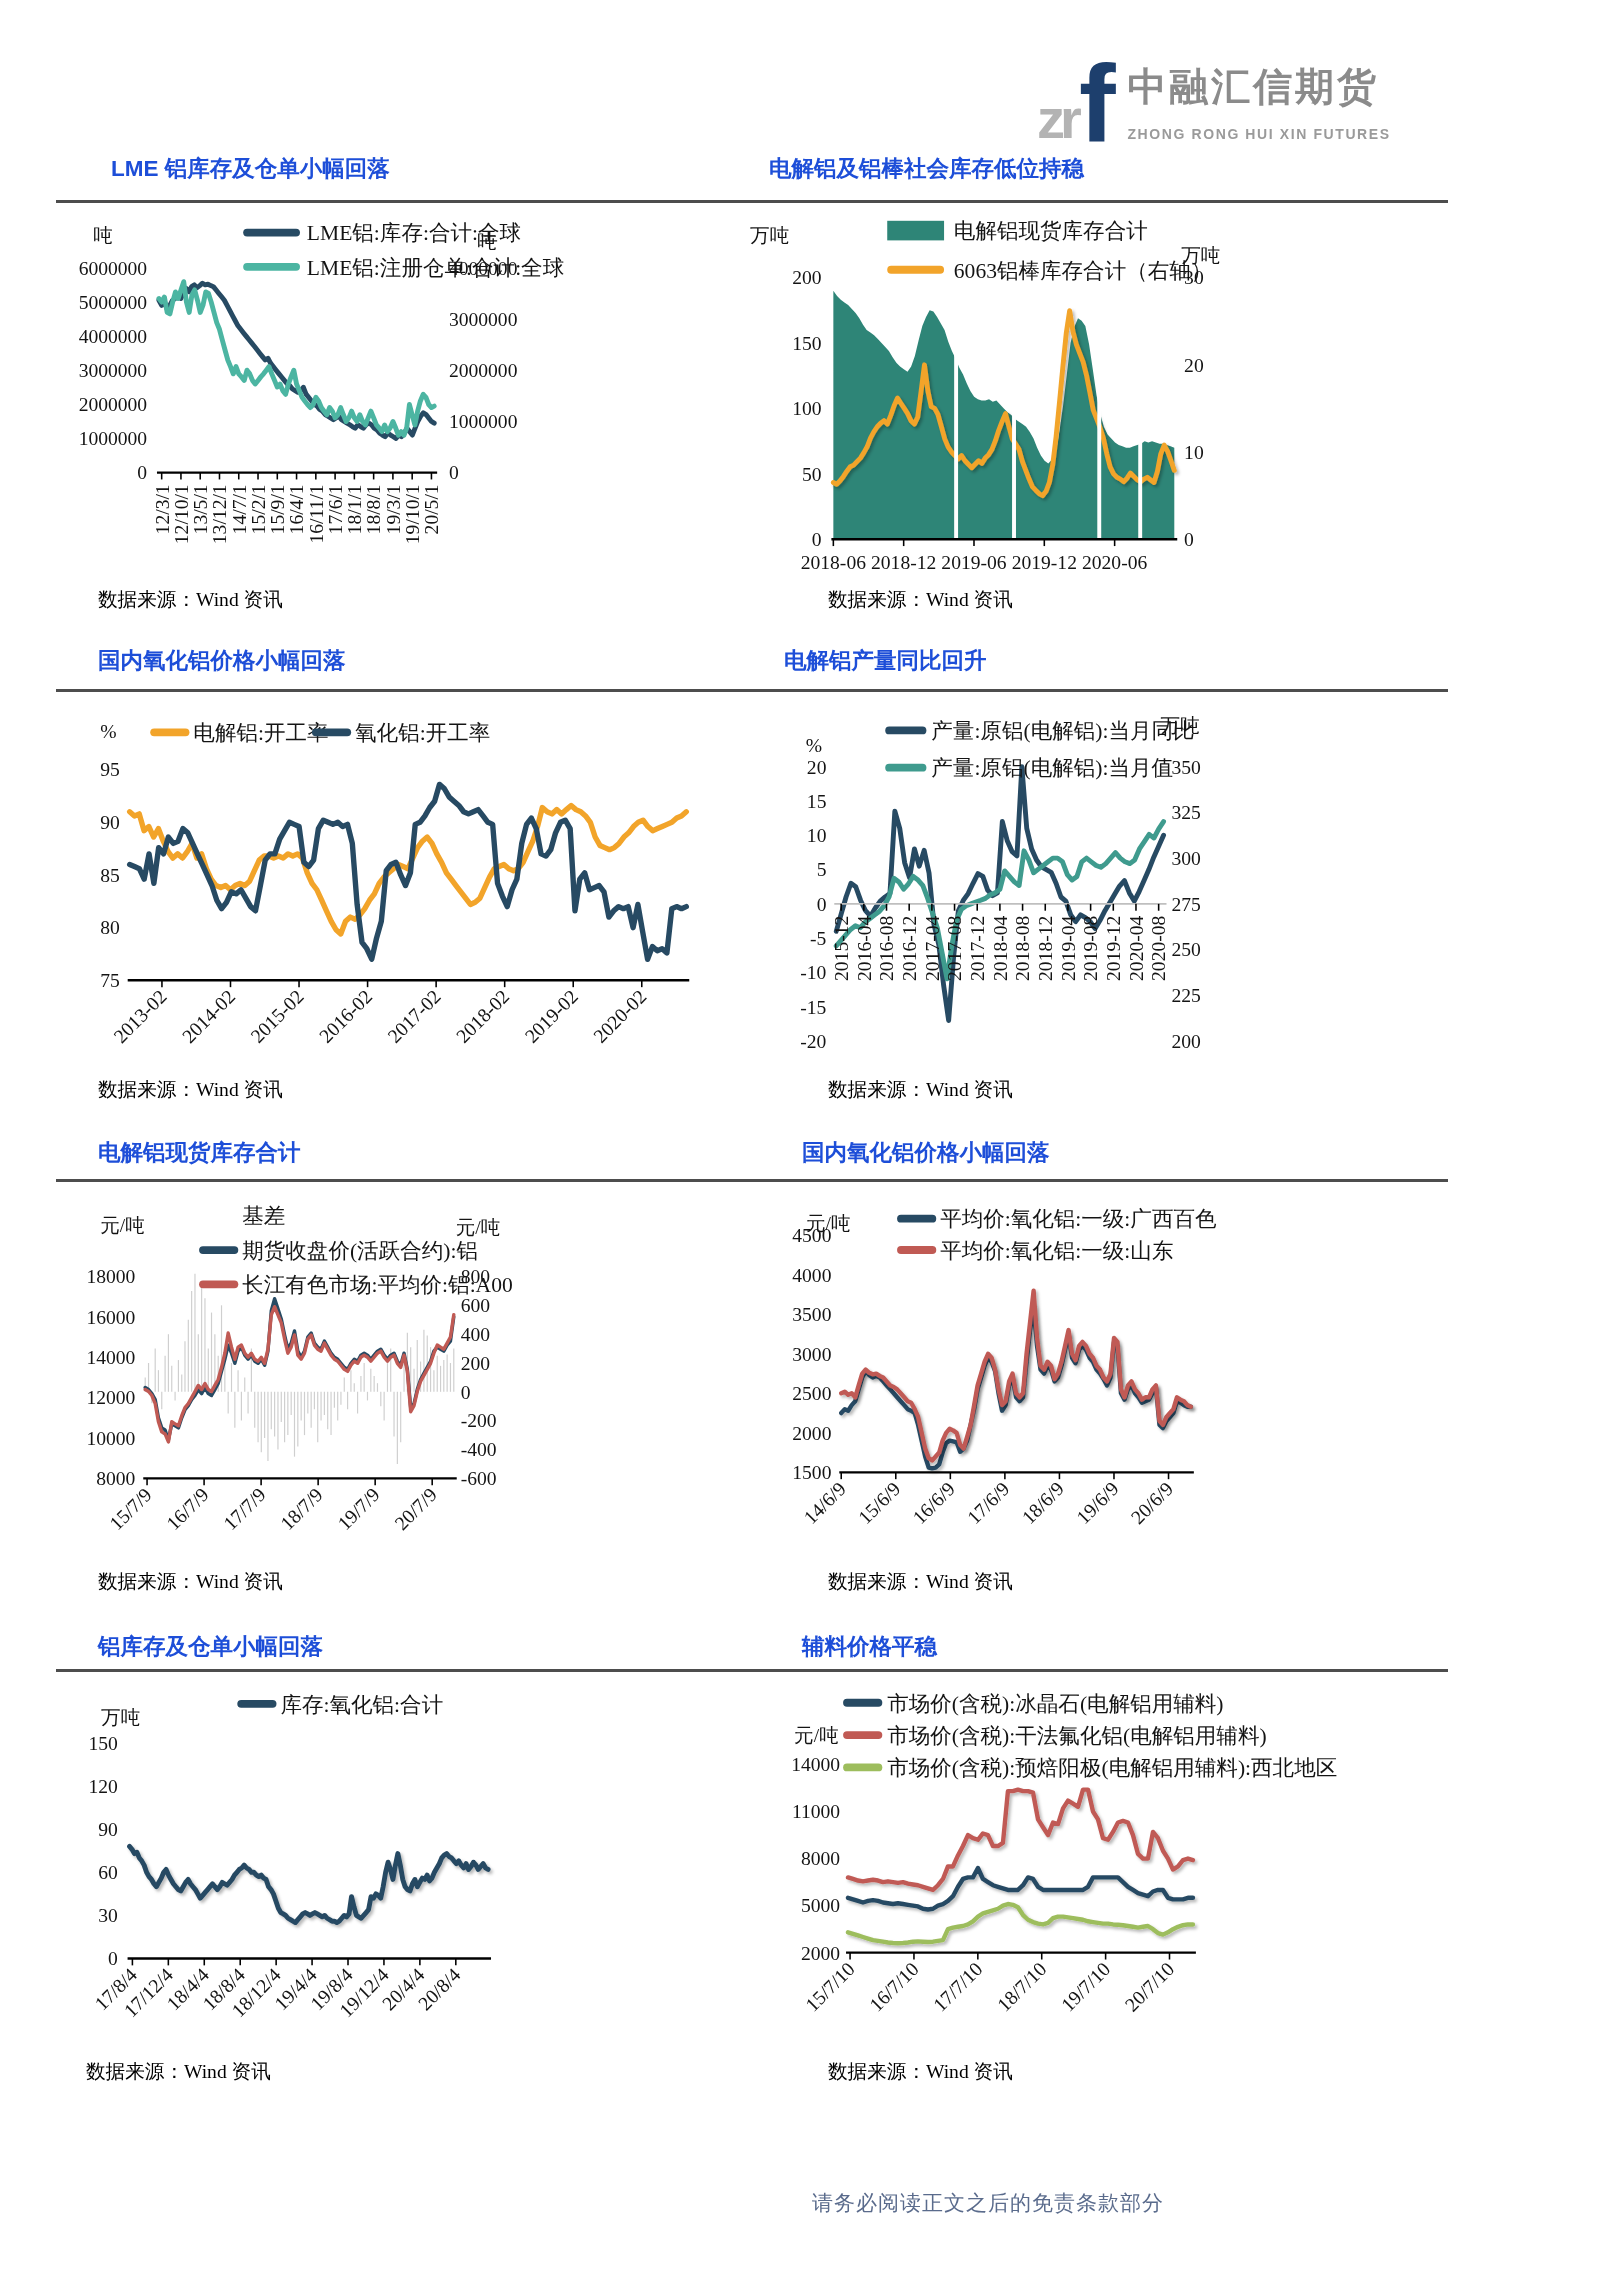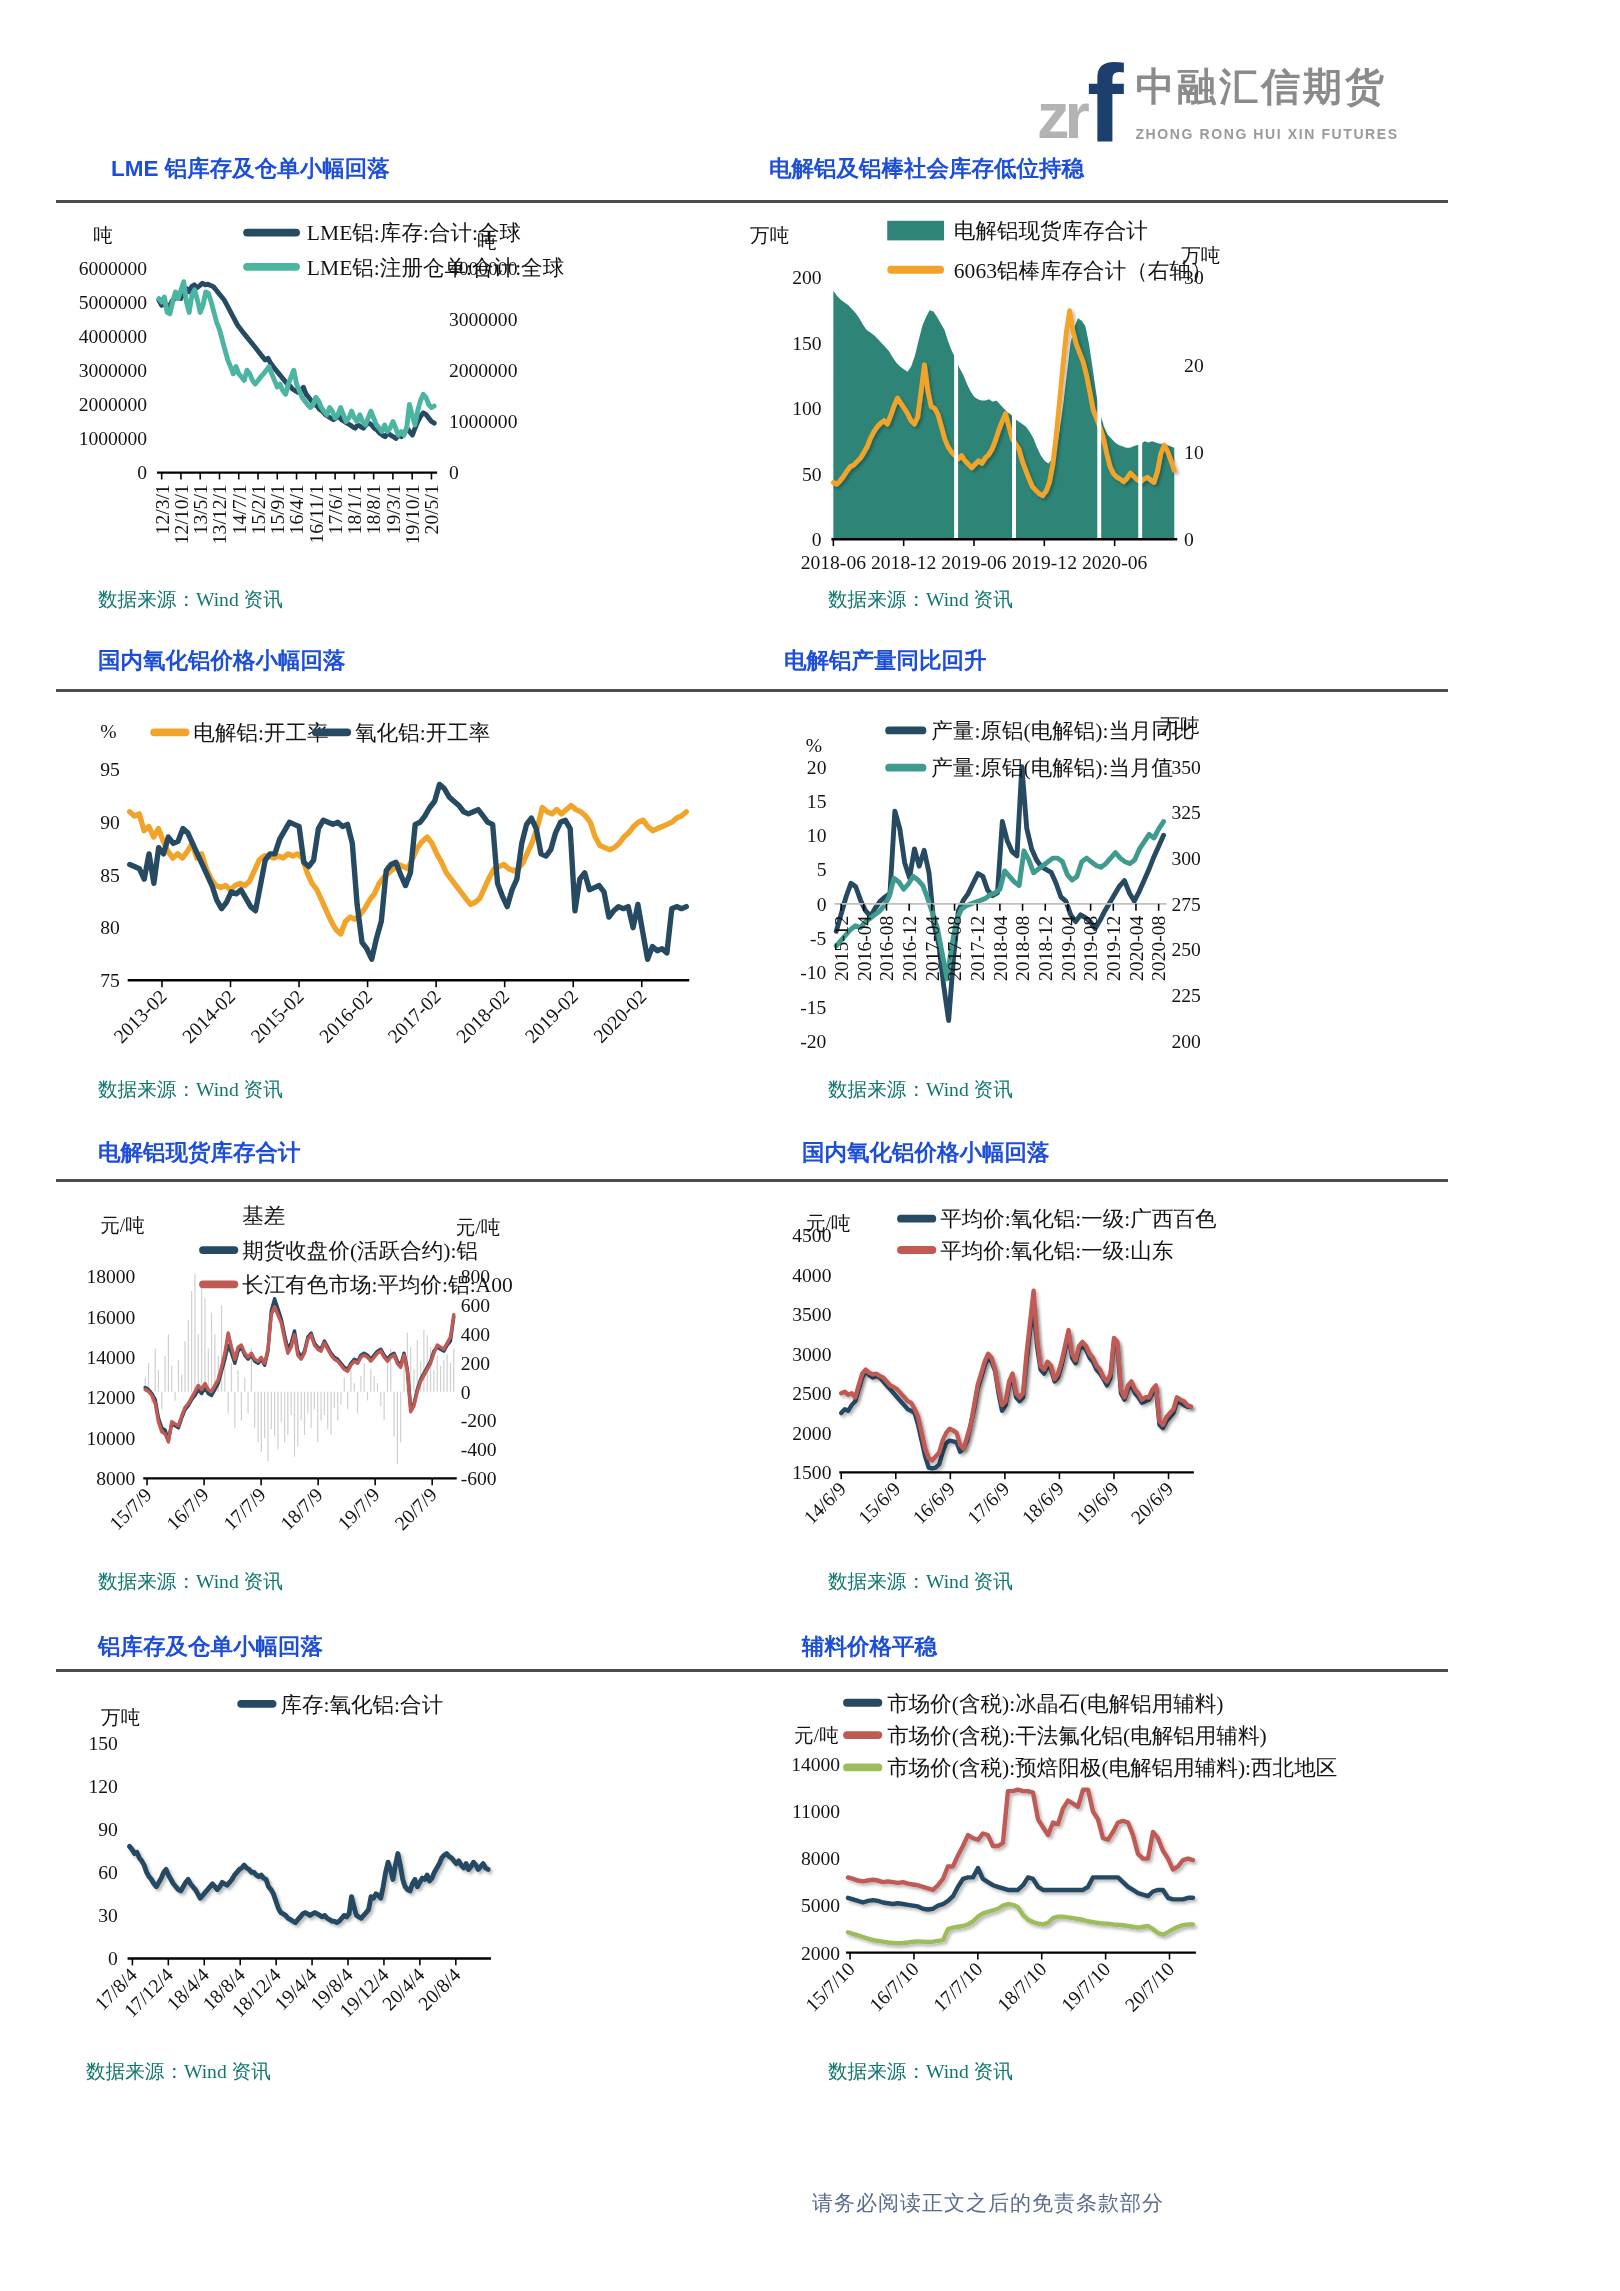--- a/index.html
+++ b/index.html
@@ -2,30 +2,30 @@
 <html><head>
 <meta charset="utf-8">
 <style>
   html,body{margin:0;padding:0;background:#fff;}
   .page{position:relative;width:1620px;height:2292px;background:#fff;overflow:hidden;
         font-family:"Liberation Serif","DejaVu Serif",serif;}
   .title{position:absolute;font-family:"Liberation Sans","DejaVu Sans",sans-serif;
          font-weight:bold;font-size:22.5px;color:#1d4ed8;white-space:nowrap;}
   .rule{position:absolute;left:56px;width:1392px;height:2.9px;background:#4d4d4d;}
   .canvas{position:absolute;}
-  .source{position:absolute;font-size:19.6px;color:#0f766e;white-space:nowrap;}
+  .source{position:absolute;font-size:19.6px;color:#000000;white-space:nowrap;}
   .footer{position:absolute;top:2189px;left:812px;font-size:21px;color:#5a6b8c;
           letter-spacing:1px;white-space:nowrap;}
   svg{overflow:visible;display:block;}
   text{fill:#141414;}
   .tick{font-size:20px;font-family:"Liberation Serif","DejaVu Serif",serif;}
   .legend{font-size:22px;font-family:"Liberation Serif","DejaVu Serif",serif;}
   .logo{position:absolute;left:1037px;top:25.5px;display:flex;align-items:flex-end;}
   .logo-zr{font-family:"Liberation Sans","DejaVu Sans",sans-serif;font-weight:bold;
-           font-size:65px;line-height:.82;color:#b3b3b3;letter-spacing:-4.9px;}
+           font-size:56px;line-height:.82;color:#b3b3b3;letter-spacing:-4.9px;}
   .logo-f{font-family:"Liberation Sans","DejaVu Sans",sans-serif;font-weight:bold;
           font-size:110px;line-height:.72;color:#1d3f6d;margin-left:2px;}
   .logo-txt{margin-left:11.8px;}
   .logo-cn{font-family:"Liberation Sans","DejaVu Sans",sans-serif;font-weight:bold;
            font-size:39px;color:#8b8b8b;letter-spacing:2.9px;white-space:nowrap;line-height:1.1;margin-top:40px;}
   .logo-en{font-family:"Liberation Sans","DejaVu Sans",sans-serif;font-weight:bold;
            font-size:14px;color:#9a9a9a;letter-spacing:1.6px;white-space:nowrap;margin-top:18px;}
 </style>
 </head>
 <body>

